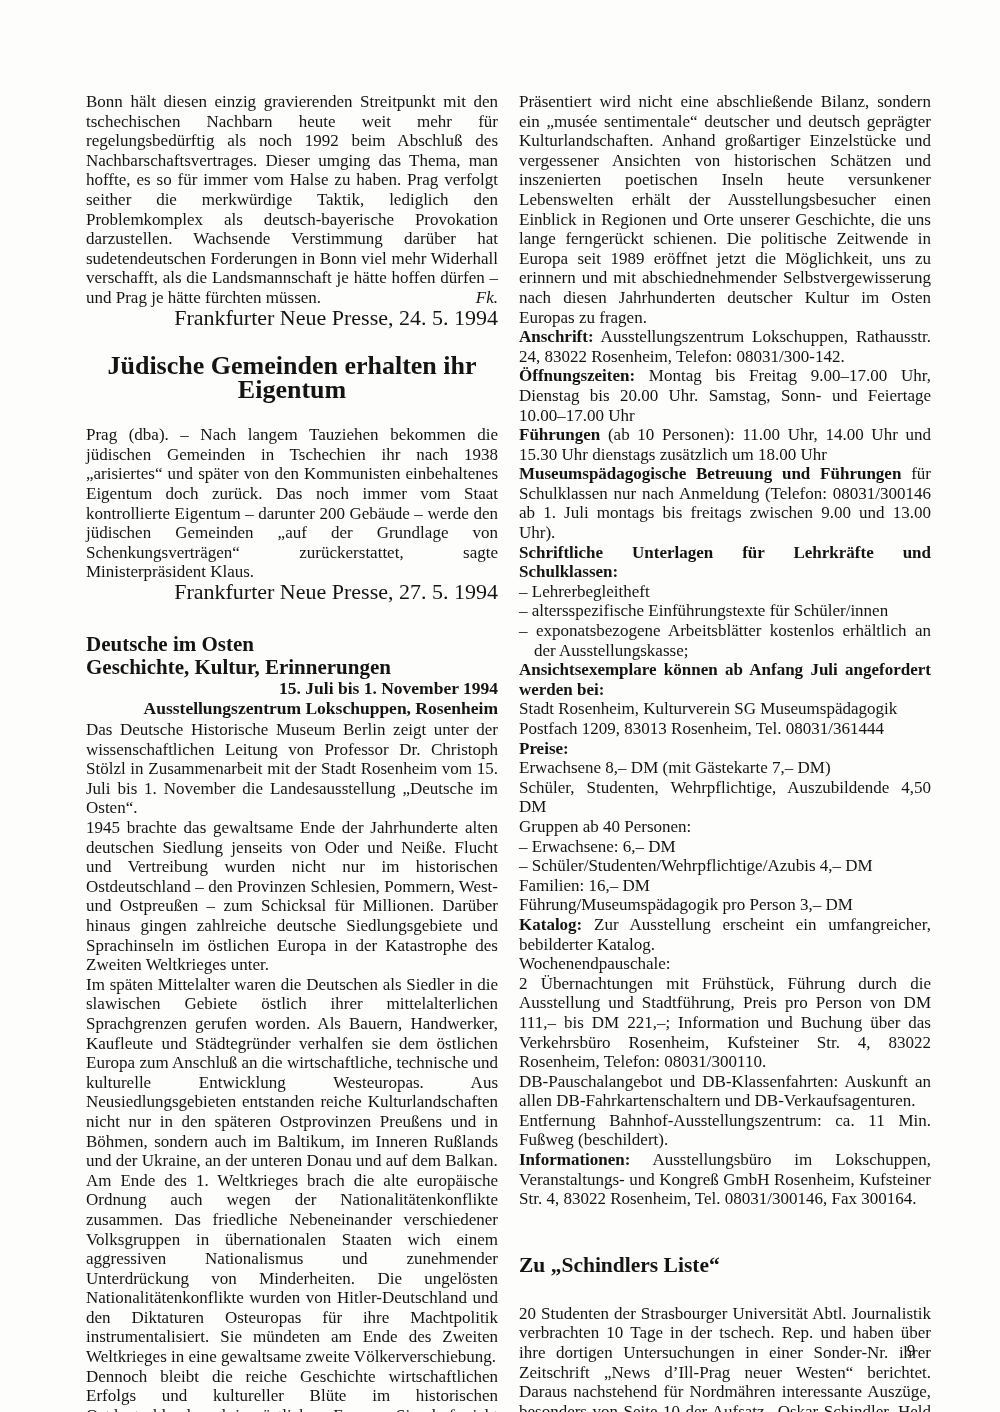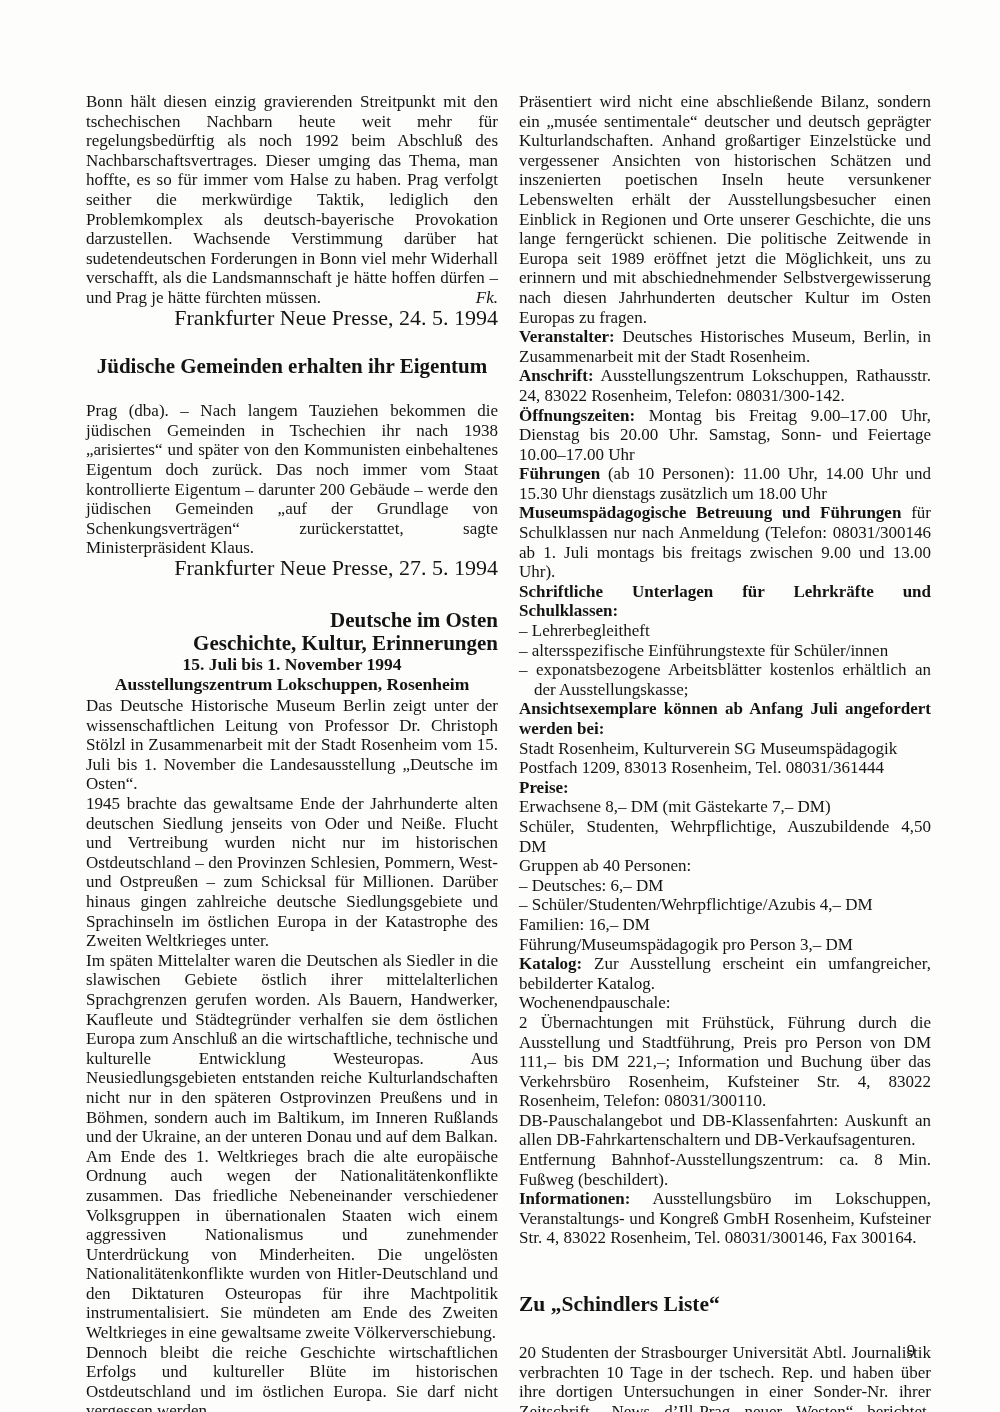--- a/index.html
+++ b/index.html
@@ -16,26 +16,26 @@
     position: absolute; left: 86px; top: 92px;
     width: 845px;
     display: flex; gap: 21px;
   }
   .col { width: 412px; flex: 0 0 412px; }
   p { margin: 0; font-size: 17px; line-height: 19.6px; }
   .just { text-align: justify; hyphens: auto; -webkit-hyphens: auto; }
   .source { text-align: right; clear: both; font-size: 22px; line-height: 19.6px; }
   .sig { float: right; font-style: italic; }
   h2.sec {
-    font-size: 21px; line-height: 24px; font-weight: bold;
+    font-size: 26px; line-height: 24px; font-weight: bold;
     text-align: center; margin: 27px 0 23px;
   }
   .dio-block { margin-top: 32px; }
-  h2.t-line { font-size: 21px; line-height: 23px; font-weight: bold; text-align: right; margin: 0; }
-  h3.s-line { font-size: 17.5px; line-height: 19.8px; font-weight: bold; text-align: center; margin: 0; }
+  h2.t-line { font-size: 21px; line-height: 23px; font-weight: bold; text-align: left; margin: 0; }
+  h3.s-line { font-size: 17.5px; line-height: 19.8px; font-weight: bold; text-align: right; margin: 0; }
   .dio-block h3.s-line:last-of-type { margin-bottom: 1px; }
   .info b { font-weight: bold; }
   .hang { padding-left: 15px; text-indent: -15px; }
   h2.schindler-title {
     font-size: 21.5px; line-height: 24px; font-weight: bold;
     margin: 44px 0 27px;
   }
   .pagenum {
     position: absolute; top: 1341px; left: 896px;
     width: 30px; text-align: center;
@@ -74,45 +74,44 @@
 
       </article>
 
     </div>
 
     <div class="col">
 
       <p class="just">Präsentiert wird nicht eine abschließende Bilanz, sondern ein „musée sentimentale“ deutscher und deutsch geprägter Kulturlandschaften. Anhand großartiger Einzelstücke und vergessener Ansichten von historischen Schätzen und inszenierten poetischen Inseln heute versunkener Lebenswelten erhält der Ausstellungsbesucher einen Einblick in Regionen und Orte unserer Geschichte, die uns lange ferngerückt schienen. Die politische Zeitwende in Europa seit 1989 eröffnet jetzt die Möglichkeit, uns zu erinnern und mit abschiednehmender Selbstvergewisserung nach diesen Jahrhunderten deutscher Kultur im Osten Europas zu fragen.</p>
 
       <div>
-        <p class="info just"><b>Veranstalter:</b><span> Deutsches Historisches Museum, Berlin, in Zusammenarbeit mit der Stadt Rosenheim.</span></p>
         <p class="info just"><b>Anschrift:</b><span> Ausstellungszentrum Lokschuppen, Rathausstr. 24, 83022 Rosenheim, Telefon: 08031/300-142.</span></p>
         <p class="info just"><b>Öffnungszeiten:</b><span> Montag bis Freitag 9.00–17.00 Uhr, Dienstag bis 20.00 Uhr. Samstag, Sonn- und Feiertage 10.00–17.00 Uhr</span></p>
         <p class="info just"><b>Führungen</b><span> (ab 10 Personen): 11.00 Uhr, 14.00 Uhr und 15.30 Uhr dienstags zusätzlich um 18.00 Uhr</span></p>
         <p class="info just"><b>Museumspädagogische Betreuung und Führungen</b><span> für Schulklassen nur nach Anmeldung (Telefon: 08031/300146 ab 1. Juli montags bis freitags zwischen 9.00 und 13.00 Uhr).</span></p>
         <p class="info just"><b>Schriftliche Unterlagen für Lehrkräfte und Schulklassen:</b><span></span></p>
         <p class="info just hang"><b></b><span>– Lehrerbegleitheft</span></p>
         <p class="info just hang"><b></b><span>– altersspezifische Einführungstexte für Schüler/innen</span></p>
         <p class="info just hang"><b></b><span>– exponatsbezogene Arbeitsblätter kostenlos erhältlich an der Ausstellungskasse;</span></p>
         <p class="info just"><b>Ansichtsexemplare können ab Anfang Juli angefordert werden bei:</b><span></span></p>
         <p class="info just"><b></b><span>Stadt Rosenheim, Kulturverein SG Museumspädagogik</span></p>
         <p class="info just"><b></b><span>Postfach 1209, 83013 Rosenheim, Tel. 08031/361444</span></p>
         <p class="info just"><b>Preise:</b><span></span></p>
         <p class="info just"><b></b><span>Erwachsene 8,– DM (mit Gästekarte 7,– DM)</span></p>
         <p class="info just"><b></b><span>Schüler, Studenten, Wehrpflichtige, Auszubildende 4,50 DM</span></p>
         <p class="info just"><b></b><span>Gruppen ab 40 Personen:</span></p>
-        <p class="info just hang"><b></b><span>– Deutsches: 6,– DM</span></p>
+        <p class="info just hang"><b></b><span>– Erwachsene: 6,– DM</span></p>
         <p class="info just hang"><b></b><span>– Schüler/Studenten/Wehrpflichtige/Azubis 4,– DM</span></p>
         <p class="info just"><b></b><span>Familien: 16,– DM</span></p>
         <p class="info just"><b></b><span>Führung/Museumspädagogik pro Person 3,– DM</span></p>
         <p class="info just"><b>Katalog:</b><span> Zur Ausstellung erscheint ein umfangreicher, bebilderter Katalog.</span></p>
         <p class="info just"><b></b><span>Wochenendpauschale:</span></p>
         <p class="info just"><b></b><span>2 Übernachtungen mit Frühstück, Führung durch die Ausstellung und Stadtführung, Preis pro Person von DM 111,– bis DM 221,–; Information und Buchung über das Verkehrsbüro Rosenheim, Kufsteiner Str. 4, 83022 Rosenheim, Telefon: 08031/300110.</span></p>
         <p class="info just"><b></b><span>DB-Pauschalangebot und DB-Klassenfahrten: Auskunft an allen DB-Fahrkartenschaltern und DB-Verkaufsagenturen.</span></p>
-        <p class="info just"><b></b><span>Entfernung Bahnhof-Ausstellungszentrum: ca. 8 Min. Fußweg (beschildert).</span></p>
+        <p class="info just"><b></b><span>Entfernung Bahnhof-Ausstellungszentrum: ca. 11 Min. Fußweg (beschildert).</span></p>
         <p class="info just"><b>Informationen:</b><span> Ausstellungsbüro im Lokschuppen, Veranstaltungs- und Kongreß GmbH Rosenheim, Kufsteiner Str. 4, 83022 Rosenheim, Tel. 08031/300146, Fax 300164.</span></p>
       </div>
 
       <section>
         <h2 class="schindler-title">Zu „Schindlers Liste“</h2>
         <p class="just">20 Studenten der Strasbourger Universität Abtl. Journalistik verbrachten 10 Tage in der tschech. Rep. und haben über ihre dortigen Untersuchungen in einer Sonder-Nr. ihrer Zeitschrift „News d’Ill-Prag neuer Westen“ berichtet. Daraus nachstehend für Nordmähren interessante Auszüge, besonders von Seite 10 der Aufsatz „Oskar Schindler, Held in Hollywood, gehaßt bei sich“ und die nähere Erläuterung mit Untertitel „Mähren zerrissen“.</p>
 
       </section>
 
     </div>

